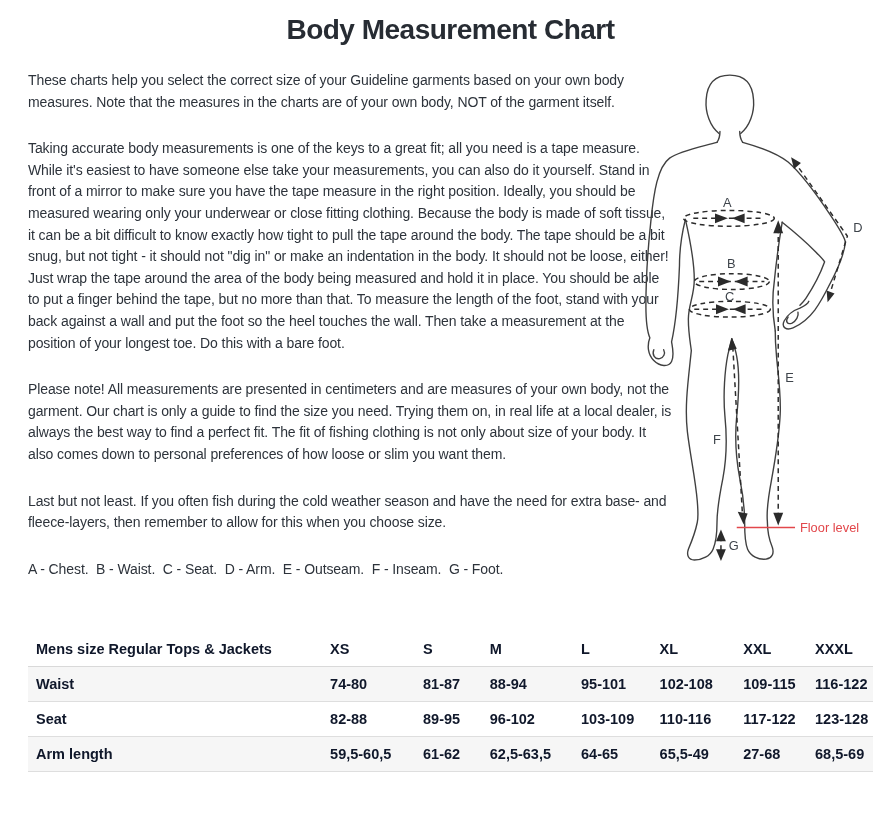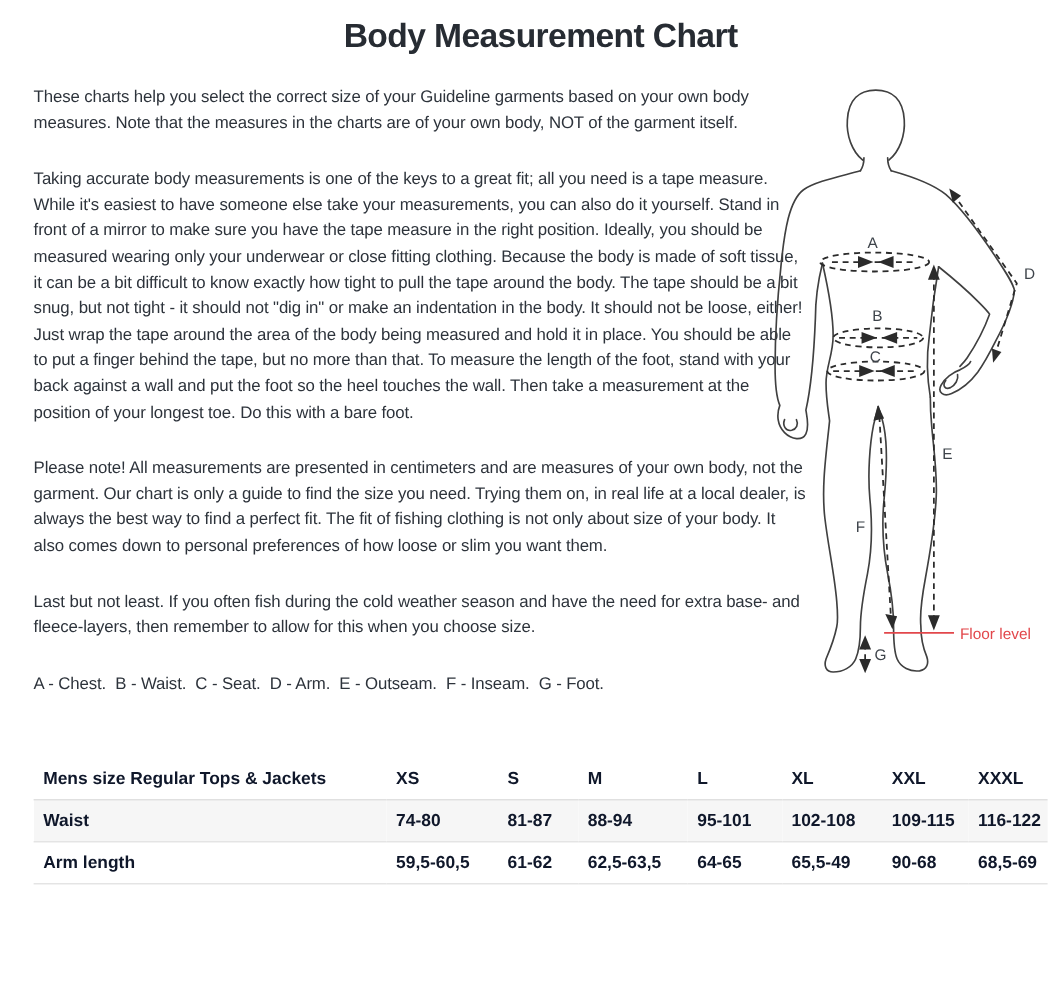--- a/index.html
+++ b/index.html
@@ -187,25 +187,35 @@
         <td>Waist</td>
         <td>74-80</td>
         <td>81-87</td>
         <td>88-94</td>
         <td>95-101</td>
         <td>102-108</td>
         <td>109-115</td>
         <td>116-122</td>
       </tr>
       <tr>
+        <td>Seat</td>
+        <td>82-88</td>
+        <td>89-95</td>
+        <td>96-102</td>
+        <td>103-109</td>
+        <td>110-116</td>
+        <td>117-122</td>
+        <td>123-128</td>
+      </tr>
+      <tr>
         <td>Arm length</td>
         <td>59,5-60,5</td>
         <td>61-62</td>
         <td>62,5-63,5</td>
         <td>64-65</td>
         <td>65,5-49</td>
-        <td>90-68</td>
+        <td>27-68</td>
         <td>68,5-69</td>
       </tr>
     </tbody>
   </table>
 
 </div>
 
 </body></html>

